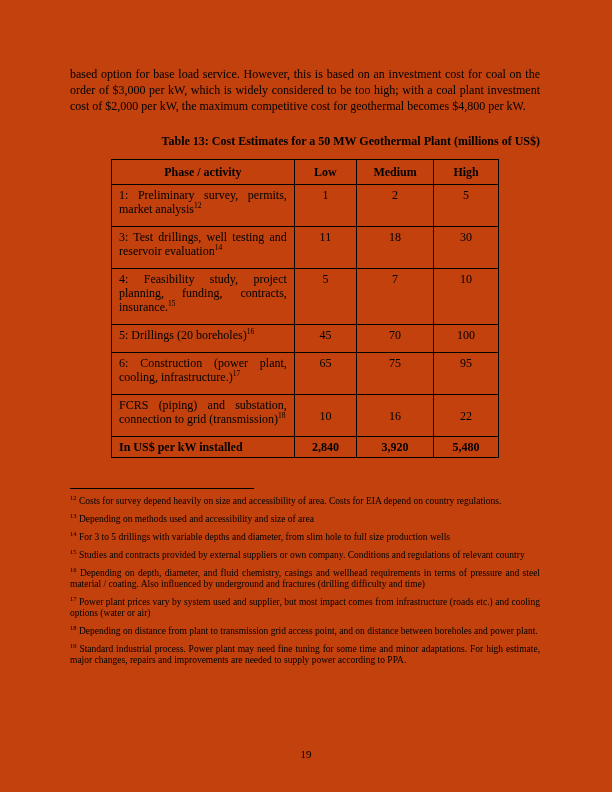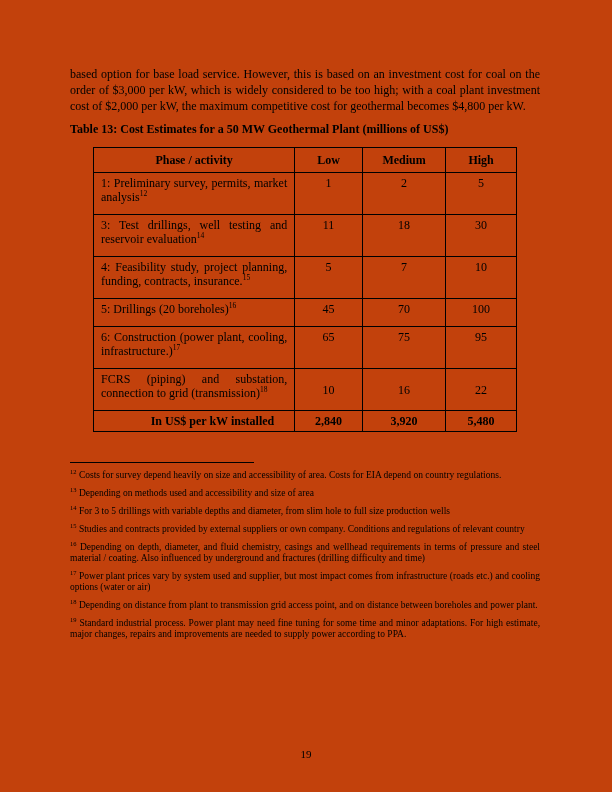--- a/index.html
+++ b/index.html
@@ -18,28 +18,28 @@
   }
   .content {
     padding: 66px 72px 0 70px;
   }
   .intro {
     font-size: 12px;
     line-height: 16px;
     text-align: justify;
   }
   .table-title {
-    margin-top: 8px;
+    margin-top: 20px;
     font-size: 12px;
     font-weight: bold;
-    text-align: left;
+    text-align: right;
   }
   table.cost-table {
     border-collapse: collapse;
-    width: 424px;
+    width: 388px;
     margin: 10px auto 0 auto;
     font-size: 12px;
     border-radius: 13px;
   }
   table.cost-table th,
   table.cost-table td {
     border: 1px solid #000;
     line-height: 14px;
     vertical-align: top;
   }
@@ -52,21 +52,21 @@
     text-align: justify;
     padding: 3px 7px 10px 7px;
   }
   td.val {
     text-align: center;
     padding: 3px 4px;
   }
   tr.row-mid td.val { vertical-align: middle; }
   tr.perkw-row td { font-weight: bold; }
   td.label-right {
-    text-align: right;
+    text-align: left;
     padding: 3px 20px 3px 7px;
     font-weight: bold;
   }
   sup {
     font-size: 7.5px;
     line-height: 0;
     vertical-align: super;
   }
   .footnote-sep {
     width: 184px;

